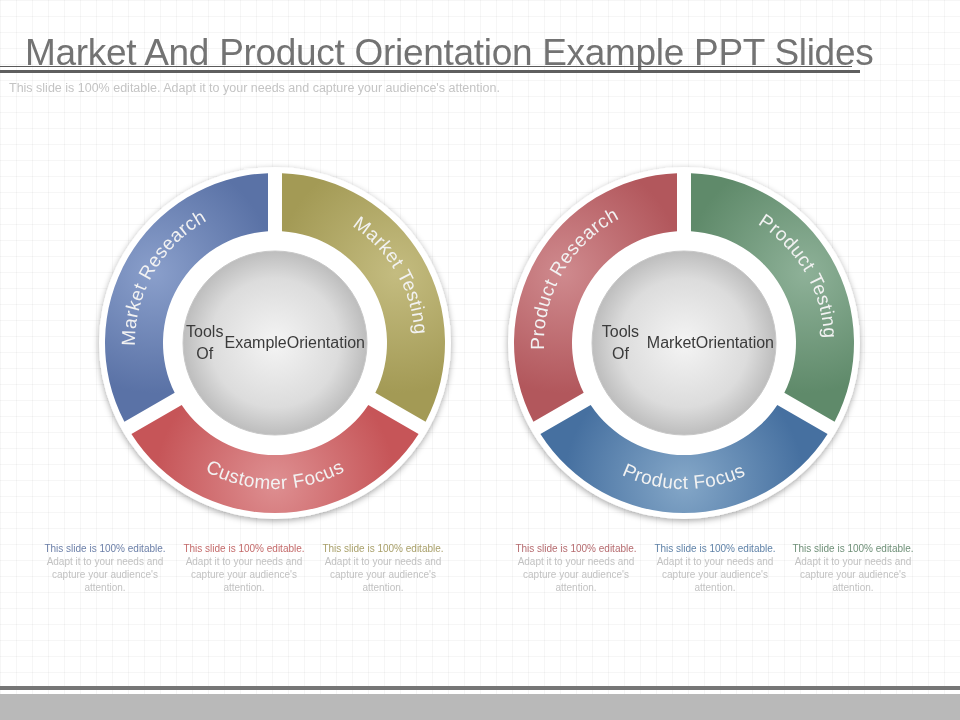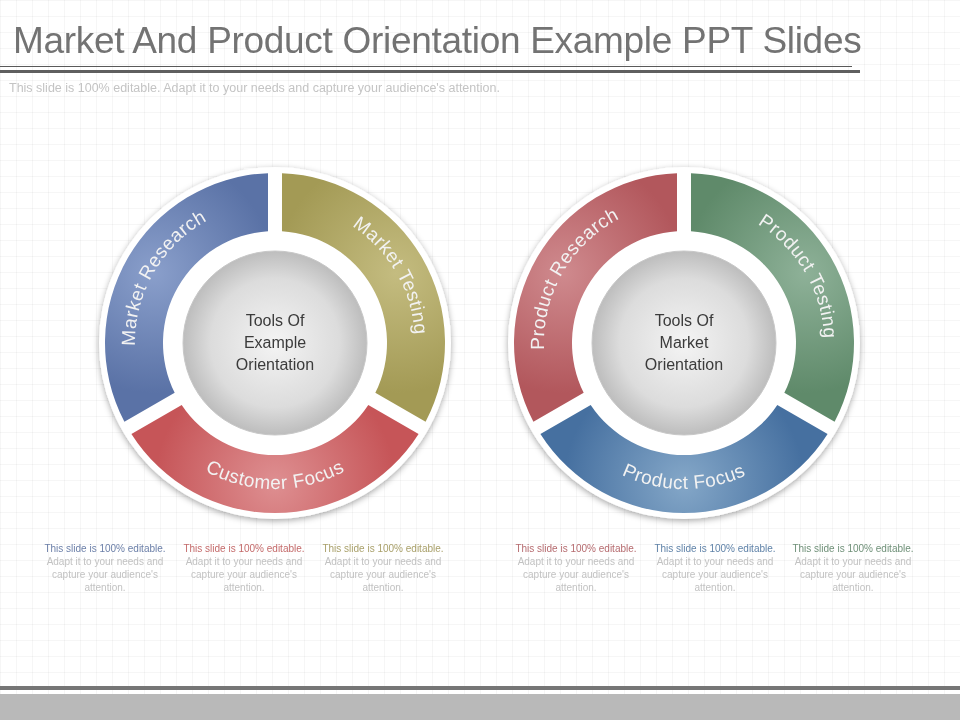--- a/index.html
+++ b/index.html
@@ -8,34 +8,34 @@
     background-color: #ffffff;
     background-image:
       linear-gradient(to right, rgba(0,0,0,0.035) 1px, transparent 1px),
       linear-gradient(to bottom, rgba(0,0,0,0.035) 1px, transparent 1px);
     background-size: 16px 16px;
     font-family: "Liberation Sans", sans-serif;
   }
   .title {
     position: absolute; left: 9px; top: 16px;
     font-size: 37px; color: #737373; letter-spacing: -0.3px;
-    white-space: nowrap; margin: 4px; font-weight: normal;
+    white-space: nowrap; margin: 16px; font-weight: normal;
   }
   .rule-thin { position: absolute; left: 0; top: 66px; width: 852px; height: 1px; background: #5a5a5a; }
   .rule-thick { position: absolute; left: 0; top: 70px; width: 860px; height: 3px; background: #5f5f5f; }
   .subtitle {
     position: absolute; left: 9px; top: 81px;
     font-size: 12.5px; color: #c4c4c4; white-space: nowrap;
   }
   .wheel { position: absolute; top: 163px; width: 360px; height: 360px; }
   .wheel svg { overflow: visible; }
   .seg-label { font-family: "Liberation Sans", sans-serif; font-size: 19px; fill: #f2f2f2; letter-spacing: 0.5px; }
   .center-text {
     position: absolute; left: 90px; top: 90px; width: 180px; height: 180px;
-    display: flex; flex-direction: column; align-items: center; justify-content: center;
+    display: flex; align-items: center; justify-content: center;
     font-size: 16px; line-height: 22px; color: #3b3b3b; text-align: center;
   }
   .note {
     position: absolute; top: 542px; width: 122px; text-align: center;
     font-size: 10px; line-height: 13px; color: #c2c2c2;
   }
   .bottom-line { position: absolute; left: 0; top: 686px; width: 960px; height: 4px; background: #767676; }
   .bottom-bar { position: absolute; left: 0; top: 694px; width: 960px; height: 26px; background: #b9b9b9; }
 </style>
 </head>

